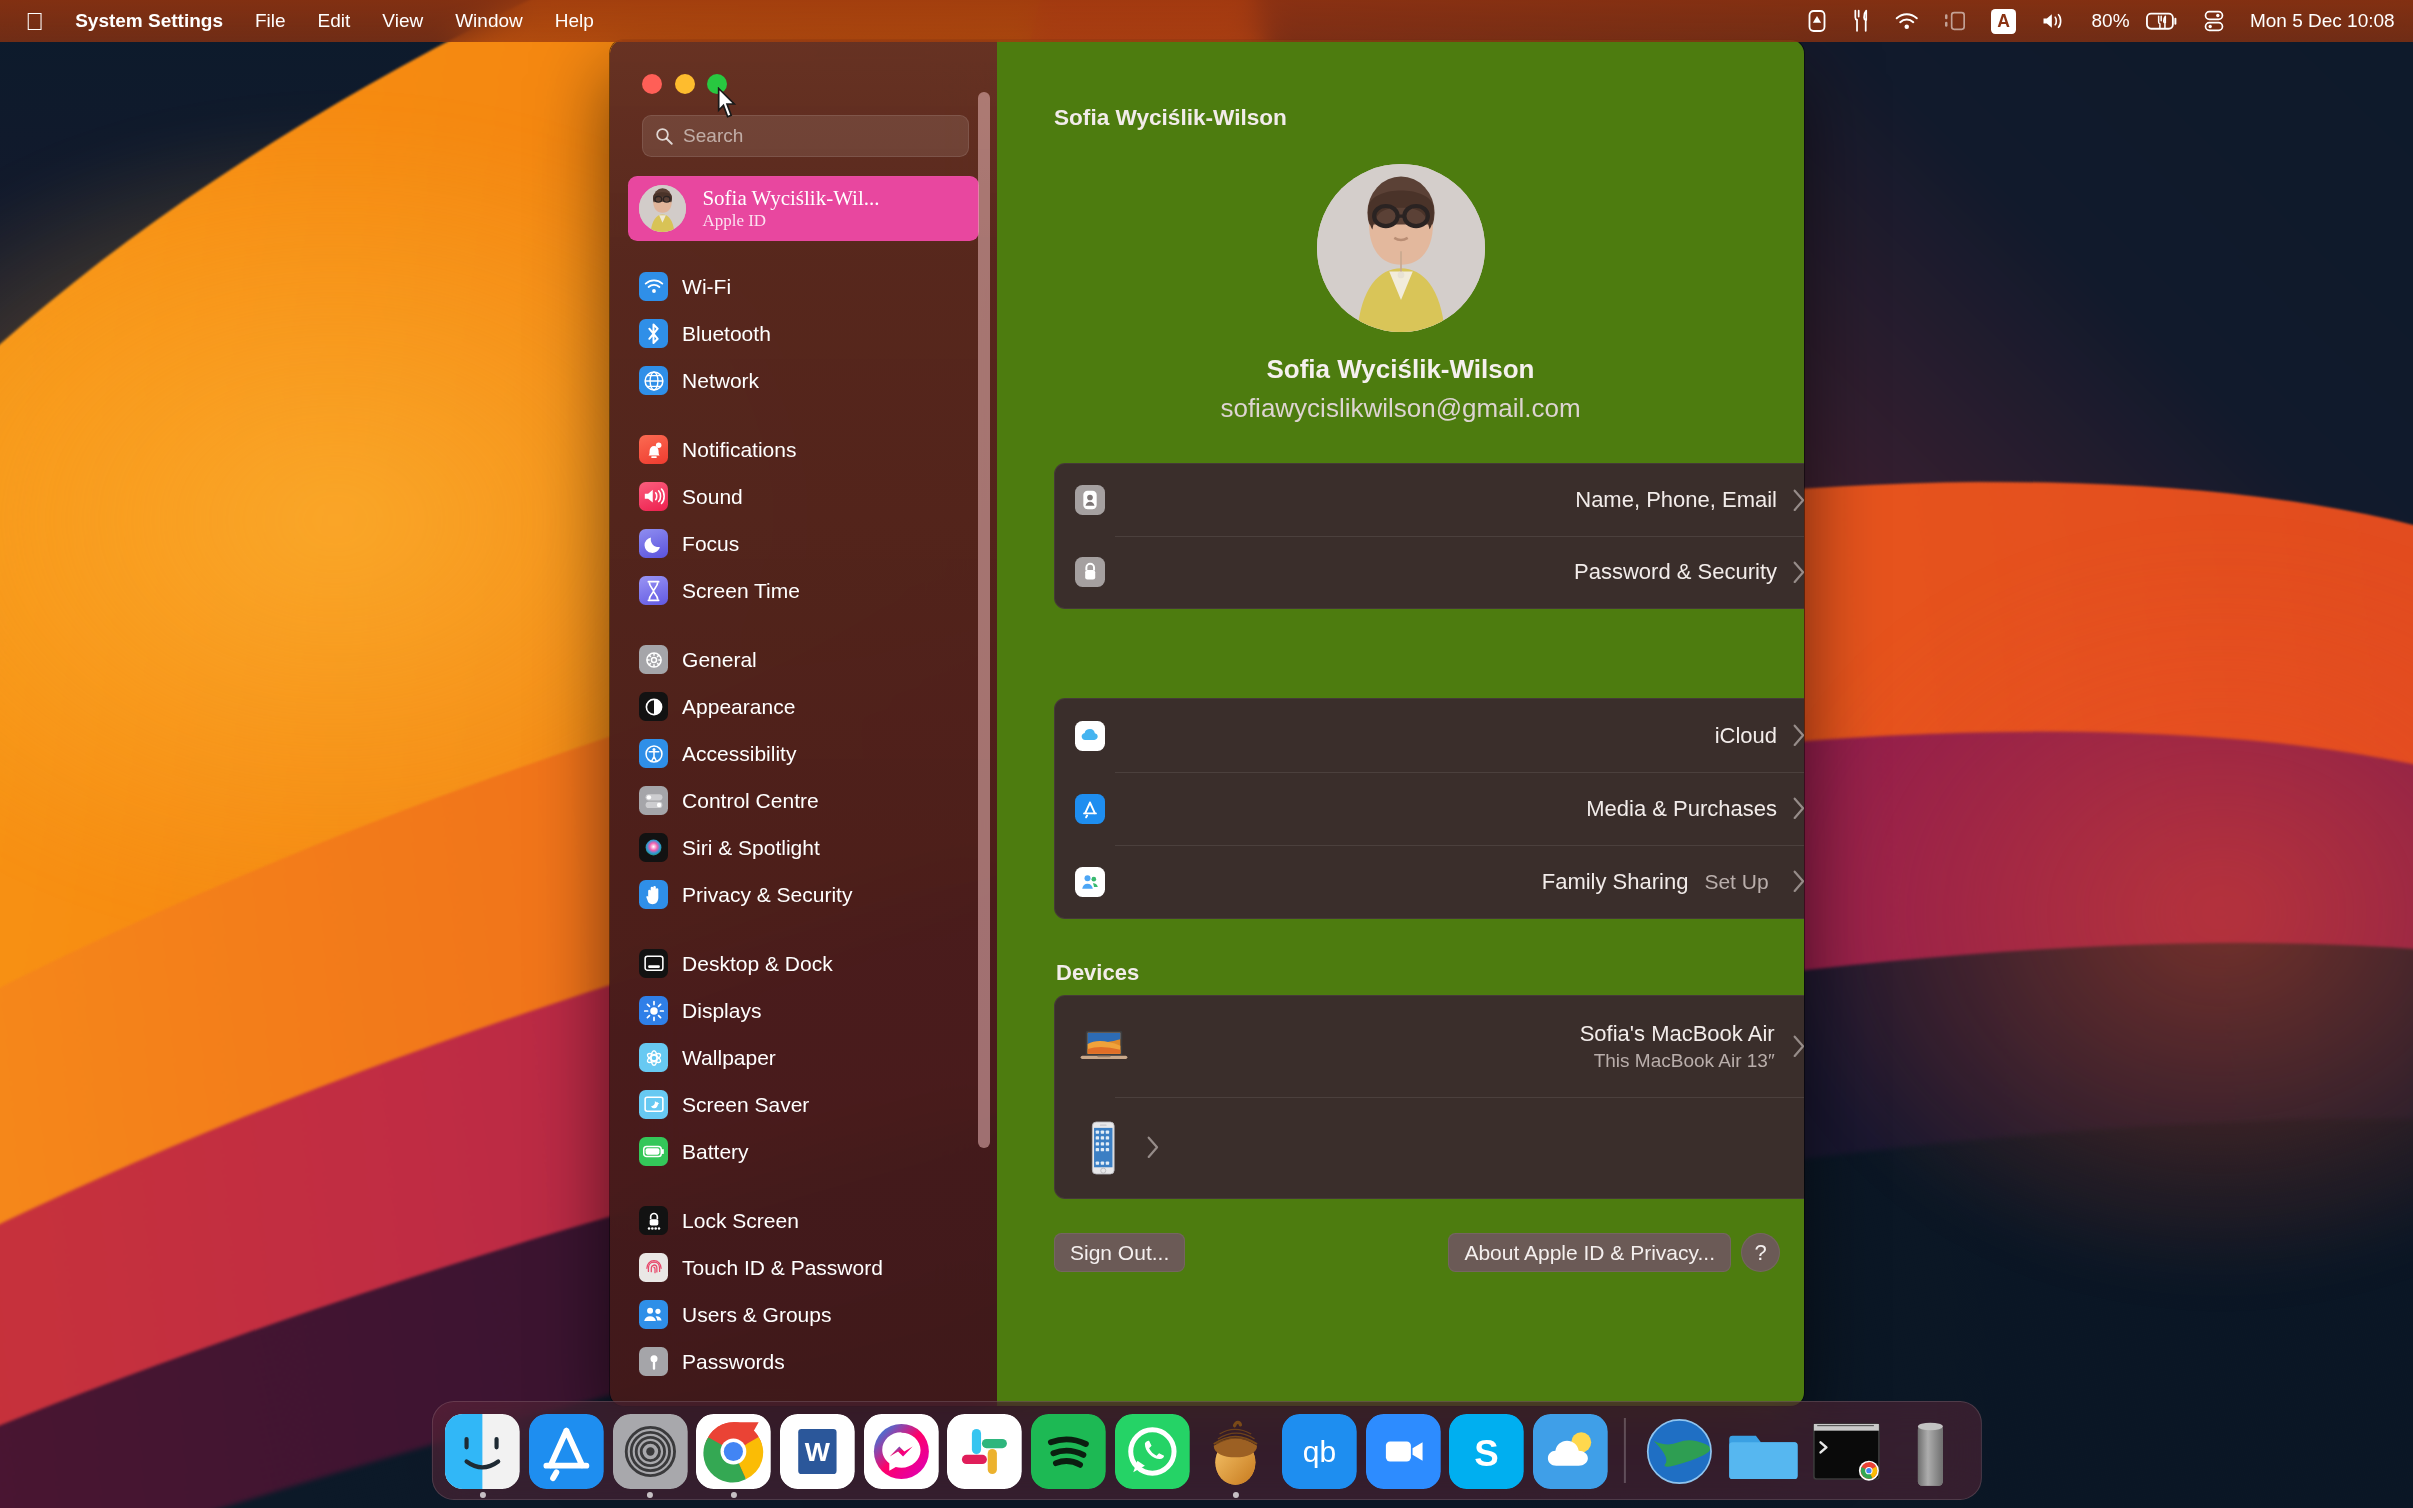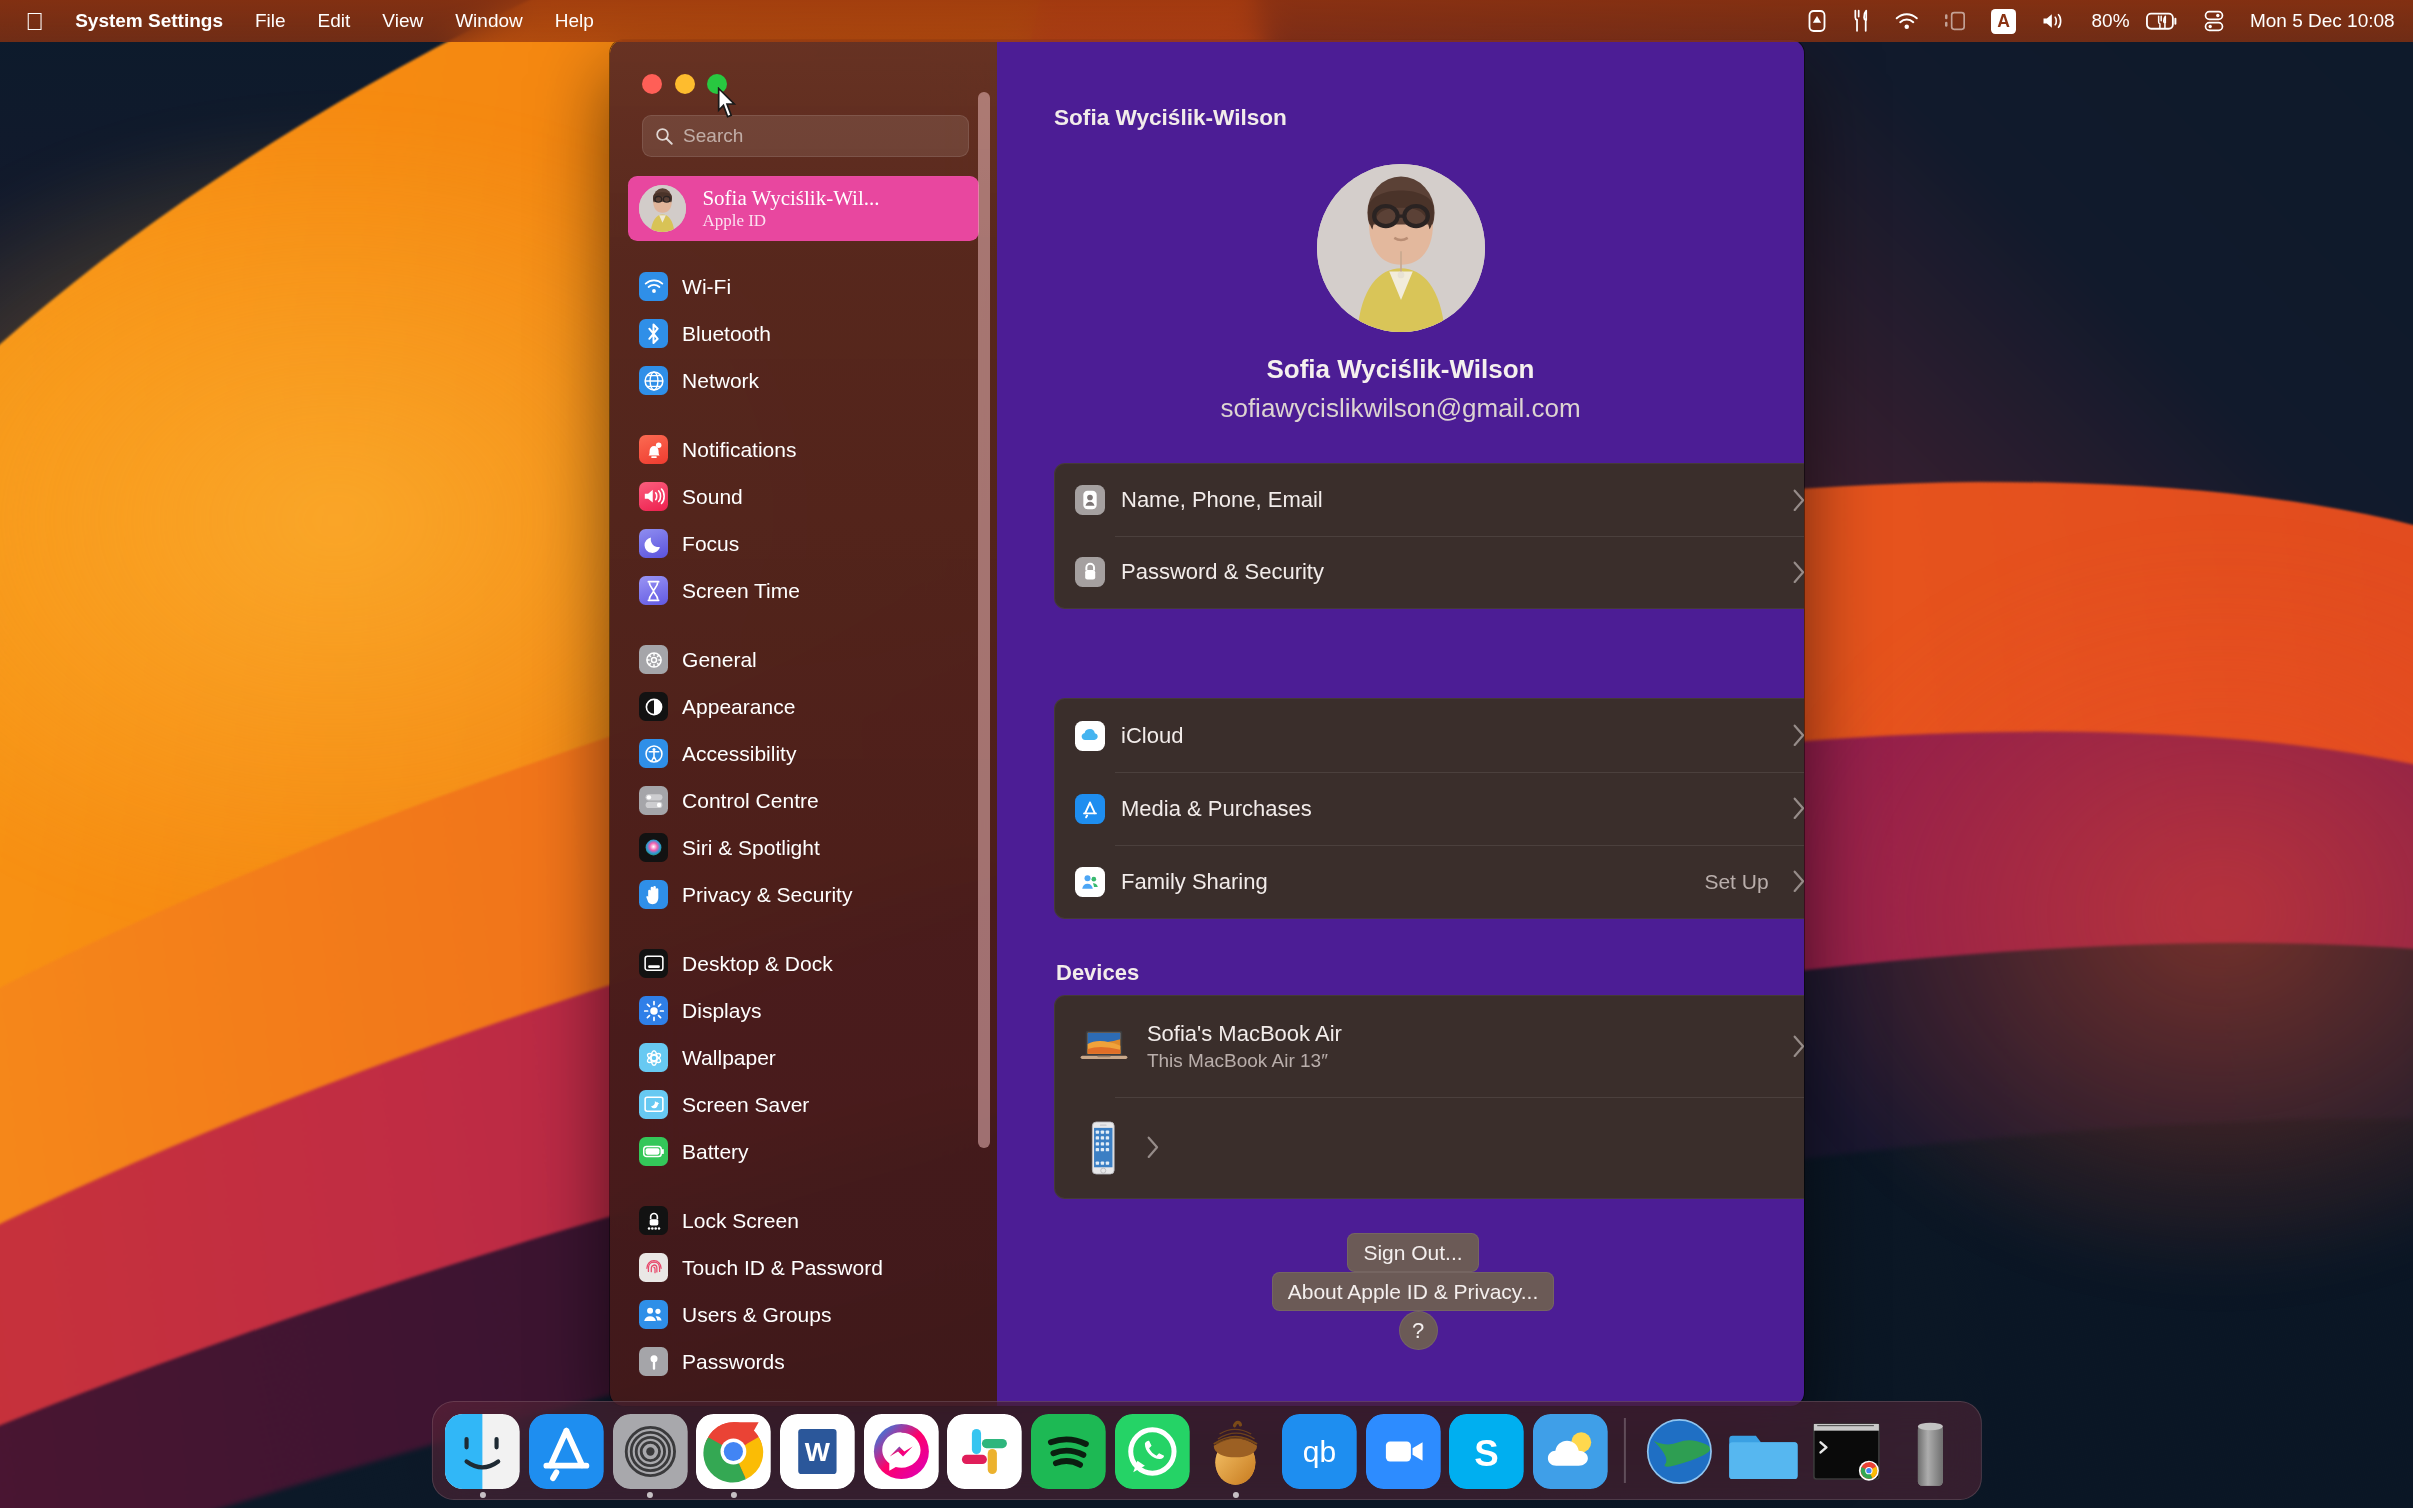--- a/index.html
+++ b/index.html
@@ -164,22 +164,22 @@
   .side-texts .t2 { font-size:17px; color:rgba(255,255,255,.84); }
   .side-gap { height:22px; }
   #side-scrollbar {
     position:absolute; right:7.5px; top:52px; width:11.7px; height:1056px;
     border-radius:5.9px; background:rgba(226,176,176,.58);
   }
 
   
   #main {
     flex:1; height:100%;
-    background:#4c1d95;
-    position:relative; overflow:hidden;
+    background:#4d7c0f;
+    position:relative; overflow:hidden;text-align:right;
   }
   #main-title {
     position:absolute; left:57px; top:65px;
     font-size:22.6px; font-weight:bold; color:#f2ecea;
   }
   #profile {
     position:absolute; left:0; right:0; top:124px;
     display:flex; flex-direction:column; align-items:center;
   }
   #profile .avatar-lg {
@@ -217,21 +217,21 @@
   .row.dev { height:101px; gap:18.4px; padding-left:23.5px; }
   .row.dev .d-icon { width:50px; height:50px; flex:0 0 50px; display:flex; align-items:center; justify-content:center; }
   .row.dev .d-texts { display:flex; flex-direction:column; gap:3.4px; flex:1; }
   .row.dev .d-t1 { font-size:22px; color:#f2ecea; }
   .row.dev .d-t2 { font-size:19px; color:#b9aeab; }
 
   #devices-head {
     position:absolute; left:59px; font-size:22px; font-weight:bold; color:#f2ecea;
   }
 
-  #footer-btns { position:absolute; left:57px; right:32px;flex-direction:column; }
+  #footer-btns { position:absolute; left:57px; right:24px; }
   .btn {
     display:inline-flex; align-items:center; justify-content:center;
     height:39px; padding:0 15px; border-radius:7.5px;
     background:#6b5a56; color:#f4efee; font-size:21px;
     border:0.8px solid rgba(255,255,255,.07); white-space:nowrap;
   }
   .btn.circle { width:39px; padding:0; border-radius:50%; font-size:22px; }
 
   
   #dock {

